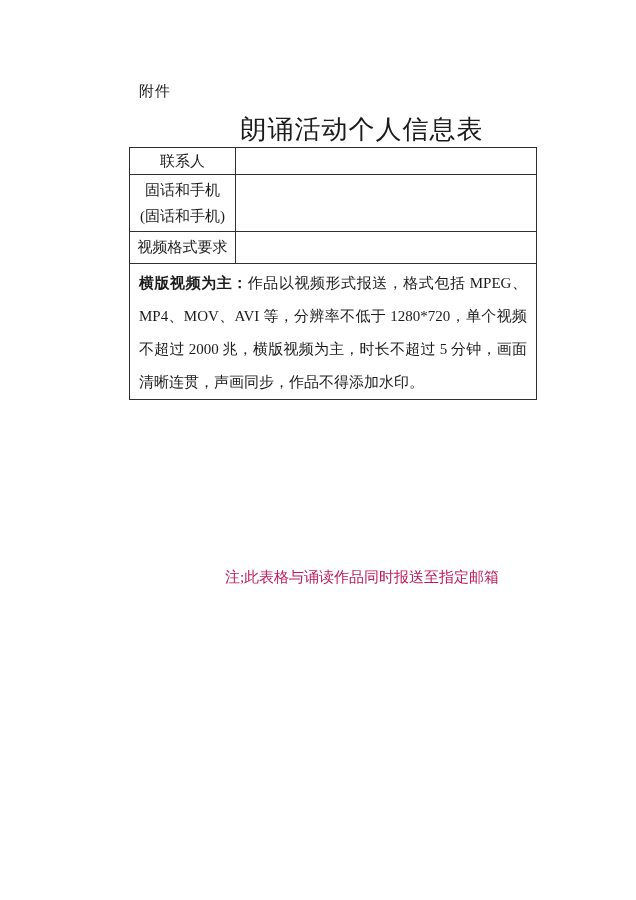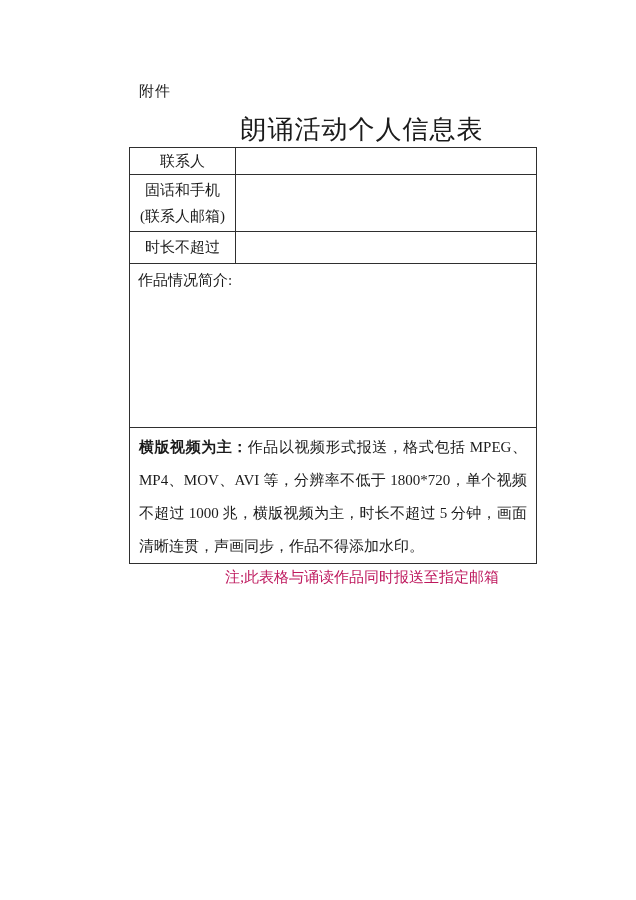--- a/index.html
+++ b/index.html
@@ -88,36 +88,31 @@
 
   <table class="form-table">
     <tbody>
         <tr class="row-contact">
       <td class="label-cell label-col">联系人</td>
       <td class="value-cell"></td>
     </tr>
     <tr class="row-phone">
       <td class="label-cell label-col">
         <div>固话和手机</div>
-        <div>(联系人邮箱)</div>
+        <div>(固话和手机)</div>
       </td>
       <td class="value-cell"></td>
     </tr>
     <tr class="row-email">
-      <td class="label-cell label-col">时长不超过</td>
+      <td class="label-cell label-col">视频格式要求</td>
       <td class="value-cell"></td>
     </tr>
     <tr>
-      <td colspan="2" class="intro-cell">
-        <span>作品情况简介:</span>
-      </td>
-    </tr>
-    <tr>
       <td colspan="2" class="video-cell">
-        <span class="video-lead">横版视频为主：</span><span>作品以视频形式报送，格式包括 MPEG、MP4、MOV、AVI 等，分辨率不低于 1800*720，单个视频不超过 1000 兆，横版视频为主，时长不超过 5 分钟，画面清晰连贯，声画同步，作品不得添加水印。</span>
+        <span class="video-lead">横版视频为主：</span><span>作品以视频形式报送，格式包括 MPEG、MP4、MOV、AVI 等，分辨率不低于 1280*720，单个视频不超过 2000 兆，横版视频为主，时长不超过 5 分钟，画面清晰连贯，声画同步，作品不得添加水印。</span>
       </td>
     </tr>
   </tbody>
     </table>
 
   <div class="footnote">注;此表格与诵读作品同时报送至指定邮箱</div>
 
 </div>
 
 </body></html>

